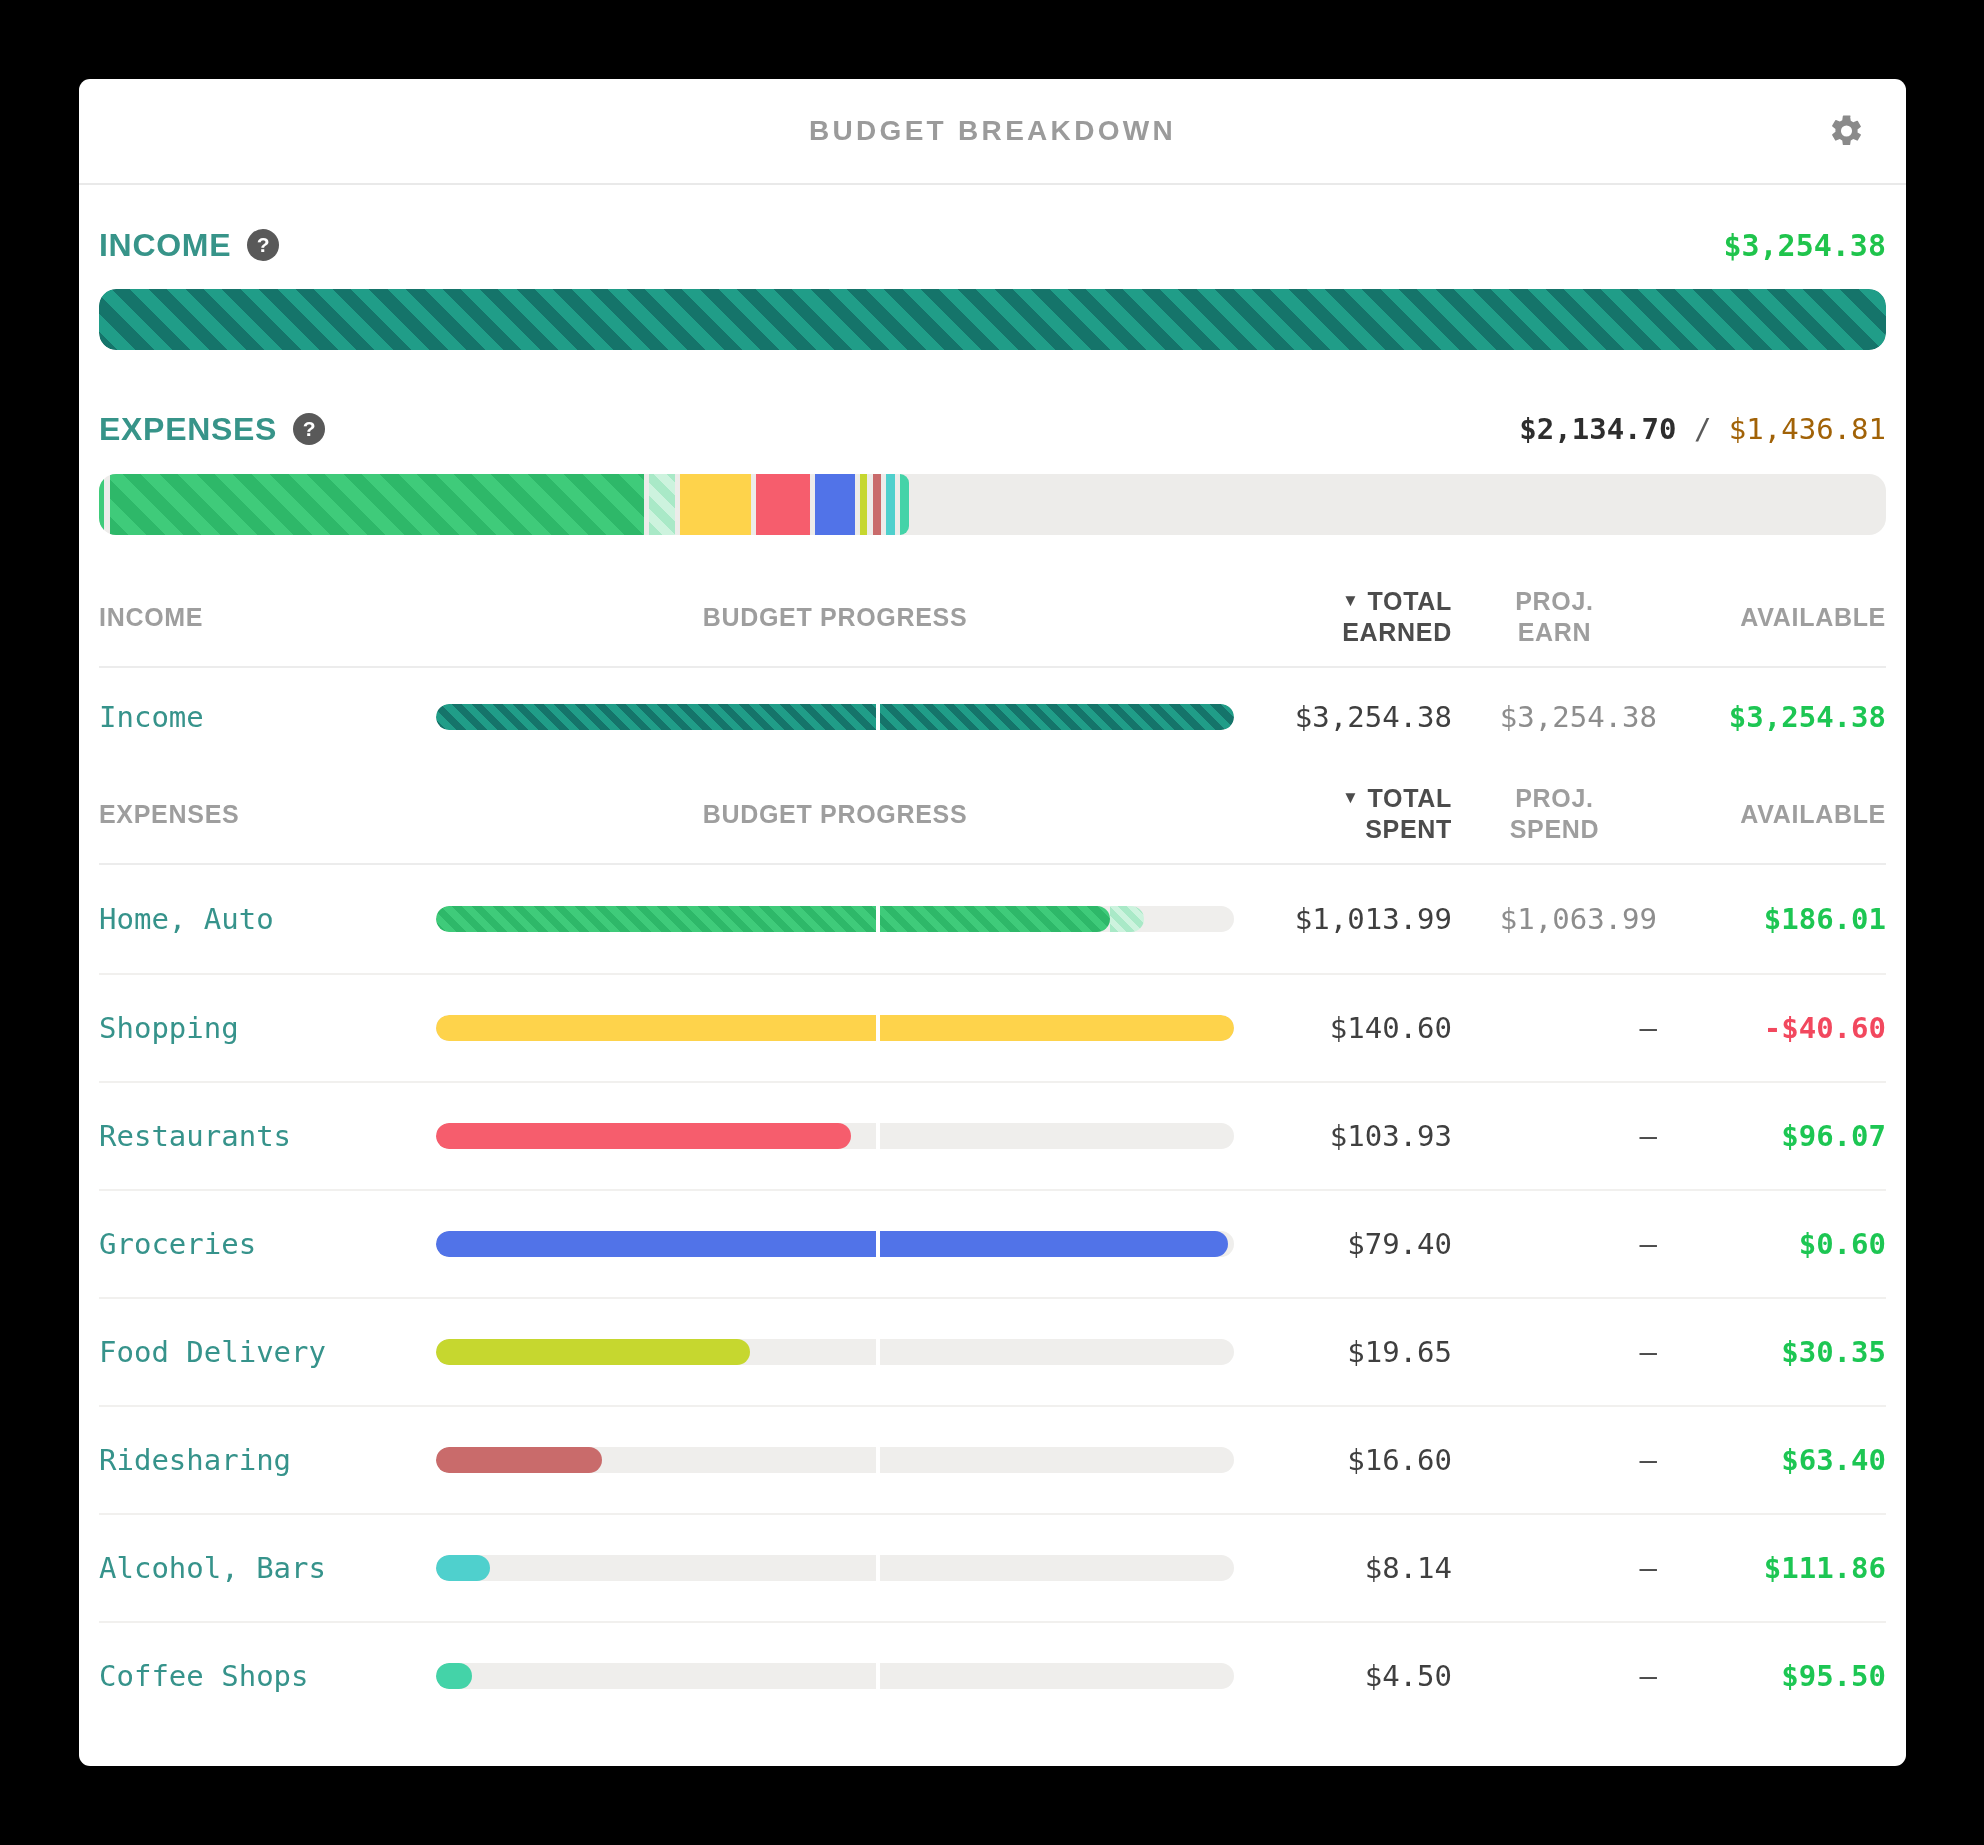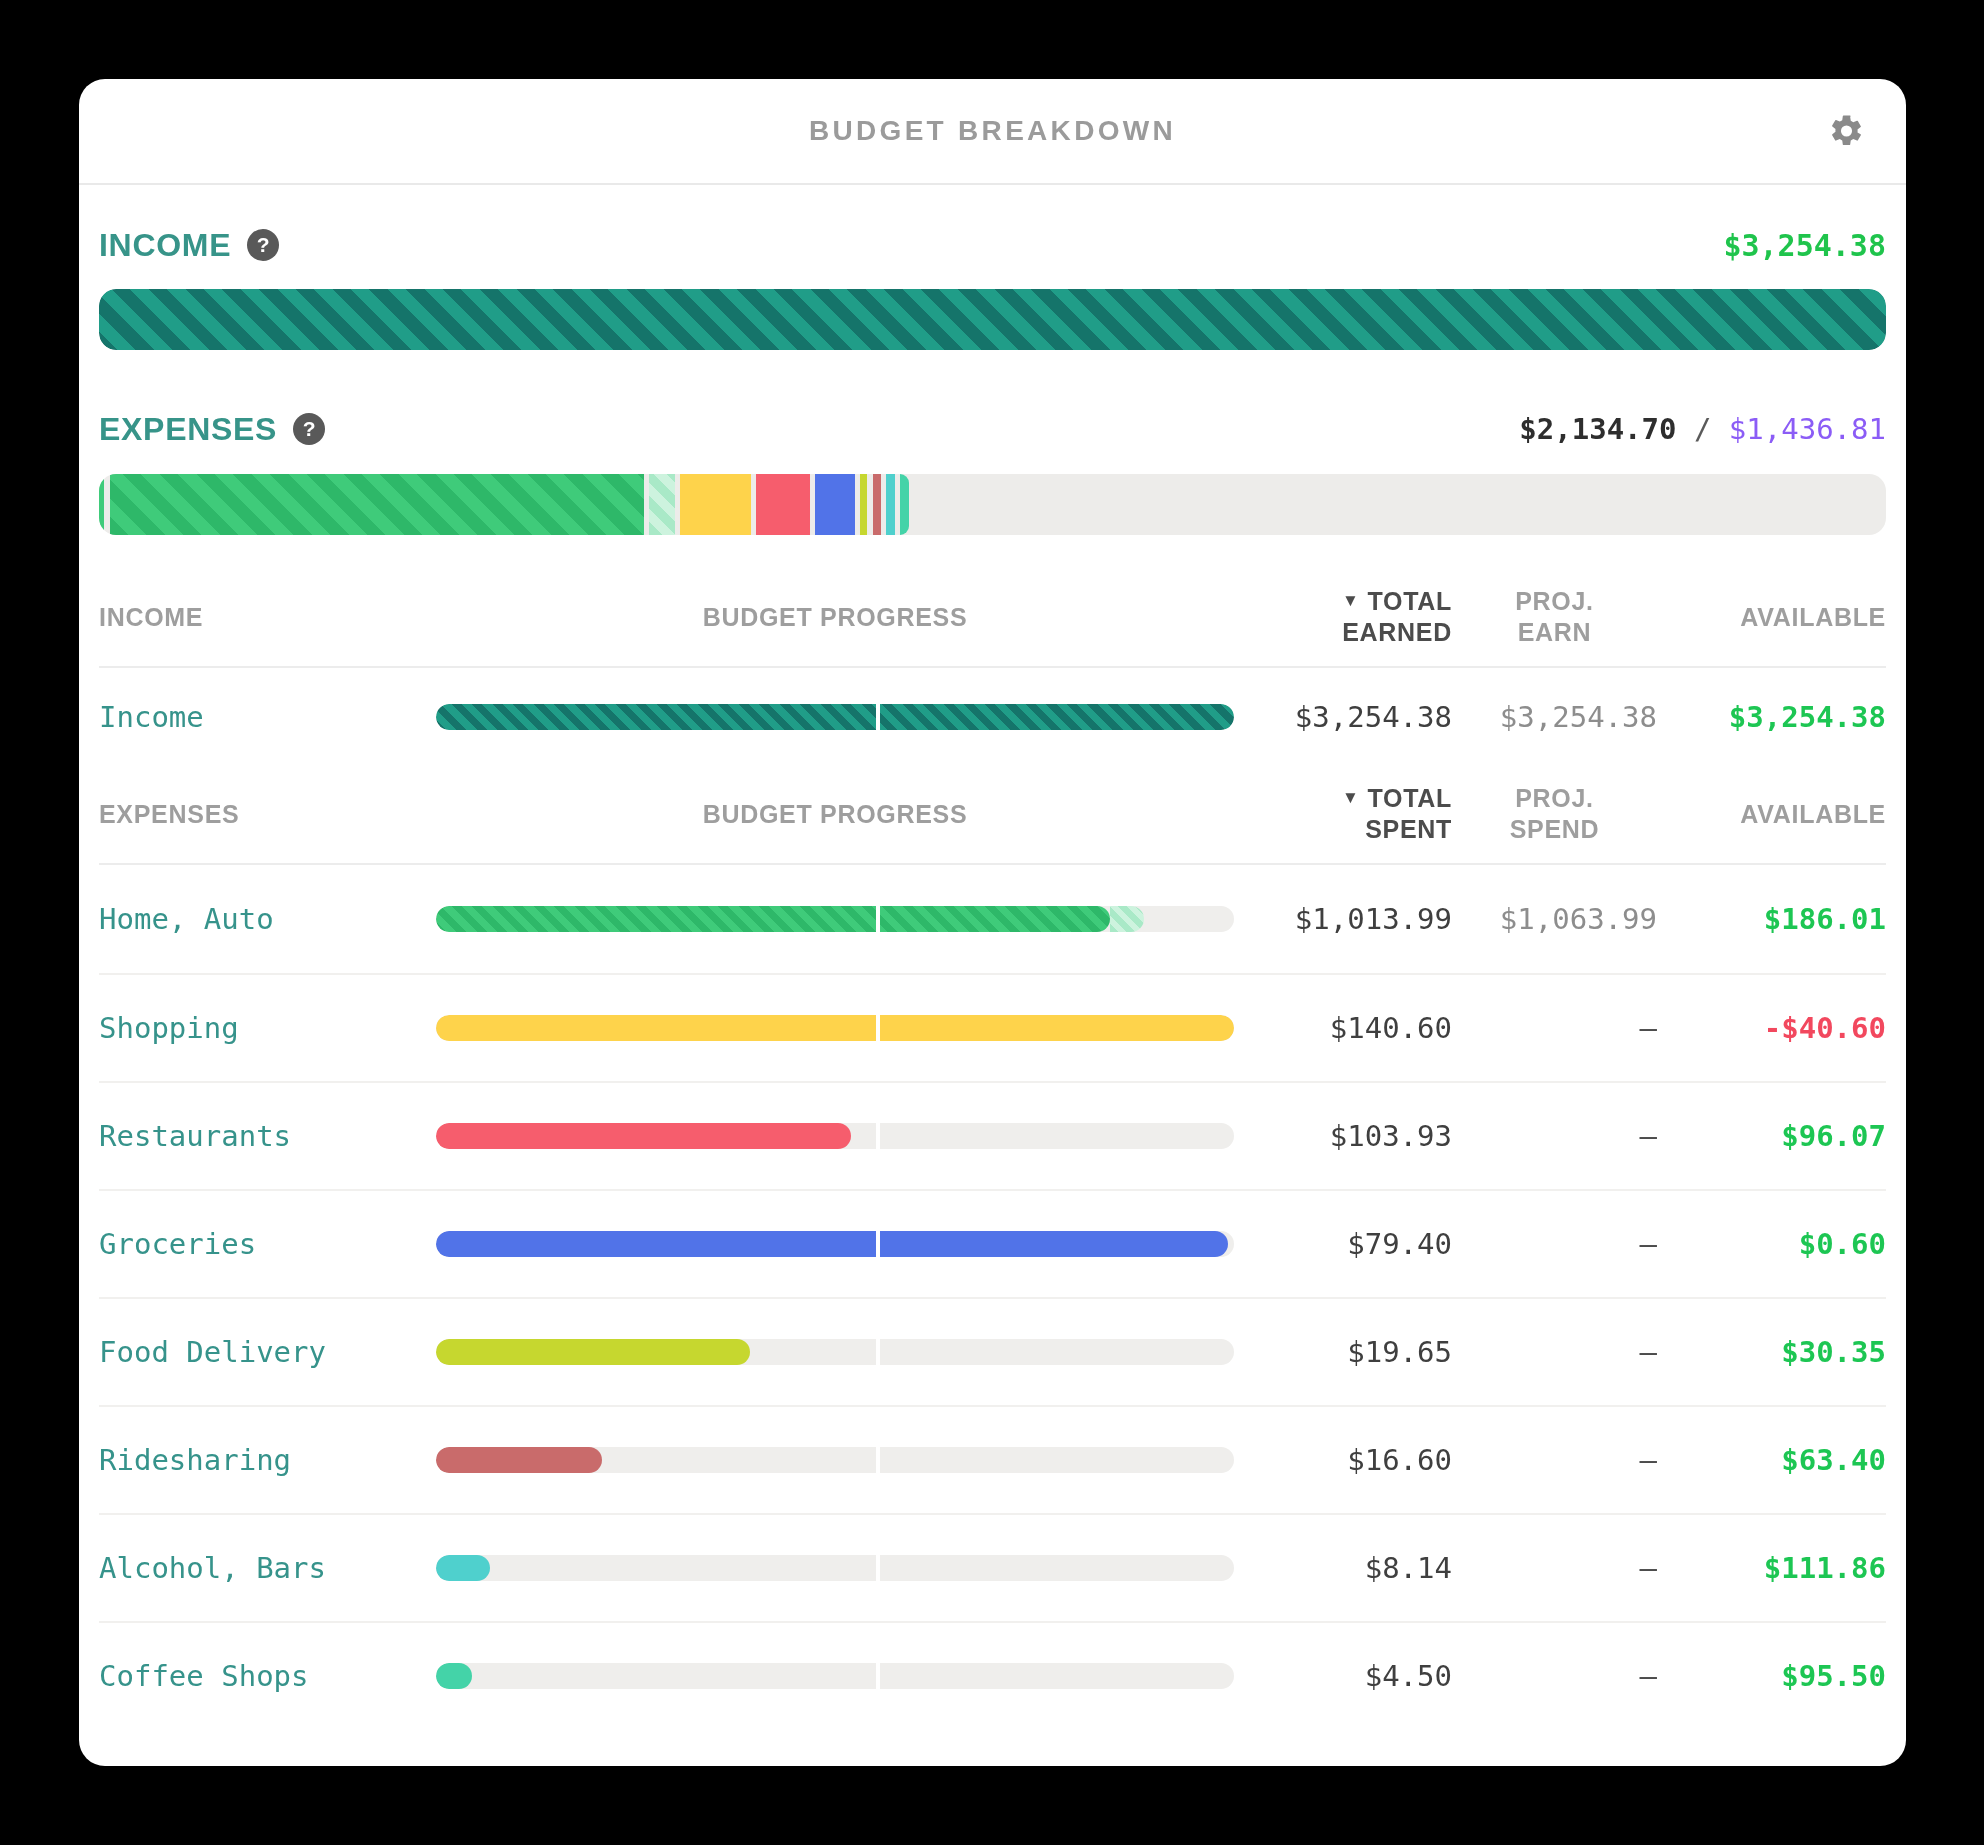--- a/index.html
+++ b/index.html
@@ -3,21 +3,21 @@
 <meta charset="utf-8">
 <style>
   * { margin:0; padding:0; box-sizing:border-box; }
   html,body { background:#000; }
   body {
     width:1985px; height:1845px; position:relative;
     font-family:"Liberation Sans", sans-serif;
   }
   .card {
     position:absolute; left:79px; top:79px; width:1827px; height:1687px;
-    background:#fff; border-radius:26px; overflow:hidden;
+    background:#fff; border-radius:11px; overflow:hidden;
     box-shadow:0 4px 26px rgba(0,0,0,.45);
   }
   
   .card-header {
     height:106px; display:flex; align-items:center; justify-content:center;
     position:relative; border-bottom:2px solid #e9e9e9;
   }
   .card-title {
     font-size:28px; font-weight:bold; letter-spacing:3.3px; color:#9b9b9b;
   }
@@ -43,21 +43,21 @@
     width:32px; height:32px; border-radius:50%; background:#595959;
     color:#fff; display:inline-flex; align-items:center; justify-content:center;
     font-size:21px; font-weight:bold; margin-left:16px; cursor:pointer;
     font-family:"Liberation Sans", sans-serif;
   }
   .mono { font-family:"DejaVu Sans Mono", monospace; }
   .sum-income-value { font-size:30px; font-weight:bold; color:#1fc44c; }
   .sum-exp-values { font-size:29px; }
   .sum-exp-spent { font-weight:bold; color:#2e2e2e; }
   .sum-exp-sep { color:#5a5a5a; font-weight:normal; }
-  .sum-exp-budget { color:#8b5cf6; }
+  .sum-exp-budget { color:#a16207; }
 
   
   .obar {
     margin-top:22.4px; height:61px; border-radius:17px; background:#edecea;
     overflow:hidden; display:flex; gap:5.3px; position:relative;
   }
   .seg { height:100%; flex:0 0 auto; }
   .seg:first-child { border-radius:17px 0 0 17px; }
   .seg.cap-right { border-radius:0 17px 17px 0; }
   .seg.full { width:100%; border-radius:17px; }

